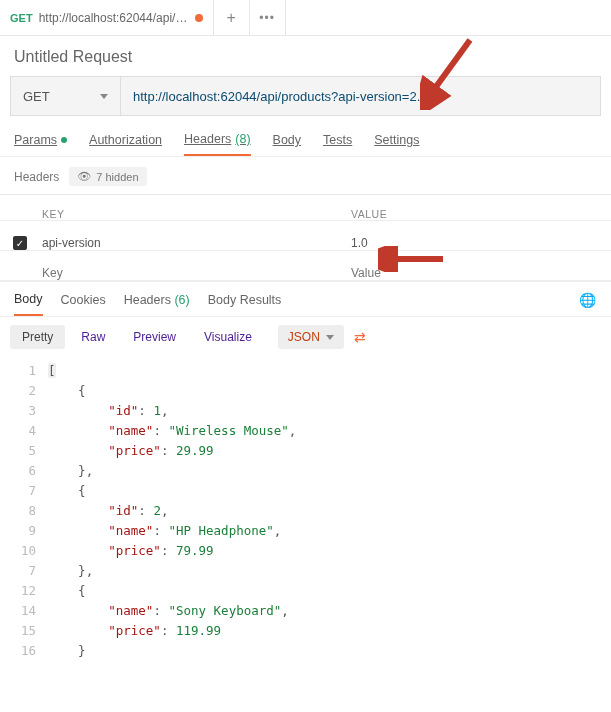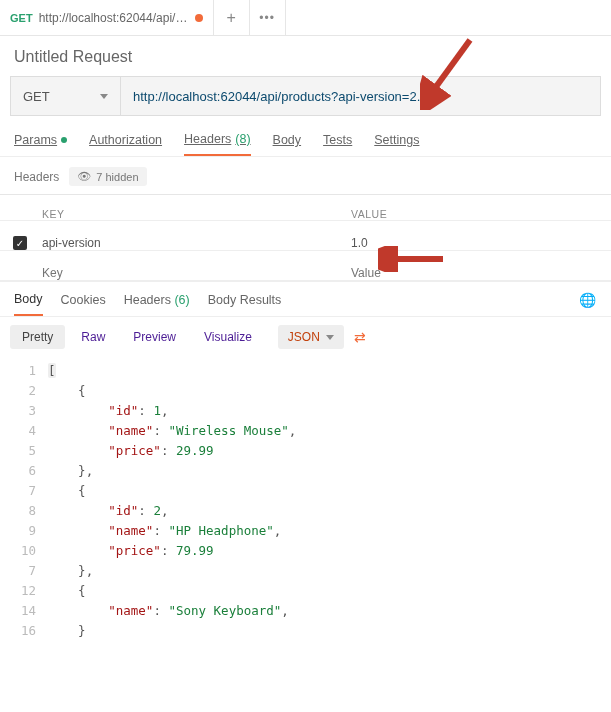--- a/index.html
+++ b/index.html
@@ -271,20 +271,24 @@
       <span class="gutter">7</span>
       <span class="src p">    },</span>
     </div>
   <div class="cline">
       <span class="gutter">12</span>
       <span class="src p">    {</span>
     </div>
   <div class="cline">
       <span class="gutter">14</span>
       <span class="src"><span>        </span><span class="k">"name"</span><span class="p">: </span><span class="s">"Sony Keyboard"</span><span class="p">,</span></span>
+    </div>
+  <div class="cline">
+      <span class="gutter">15</span>
+      <span class="src"><span>        </span><span class="k">"price"</span><span class="p">: </span><span class="n">119.99</span><span class="p"></span></span>
     </div>
   <div class="cline">
       <span class="gutter">16</span>
       <span class="src p">    }</span>
     </div>
 </div>
 
 <svg class="arrow" style="left:420px; top:30px;" width="60" height="80">
   <defs>
       <marker id="ah1" markerWidth="10" markerHeight="10" refX="2" refY="3" orient="auto">

